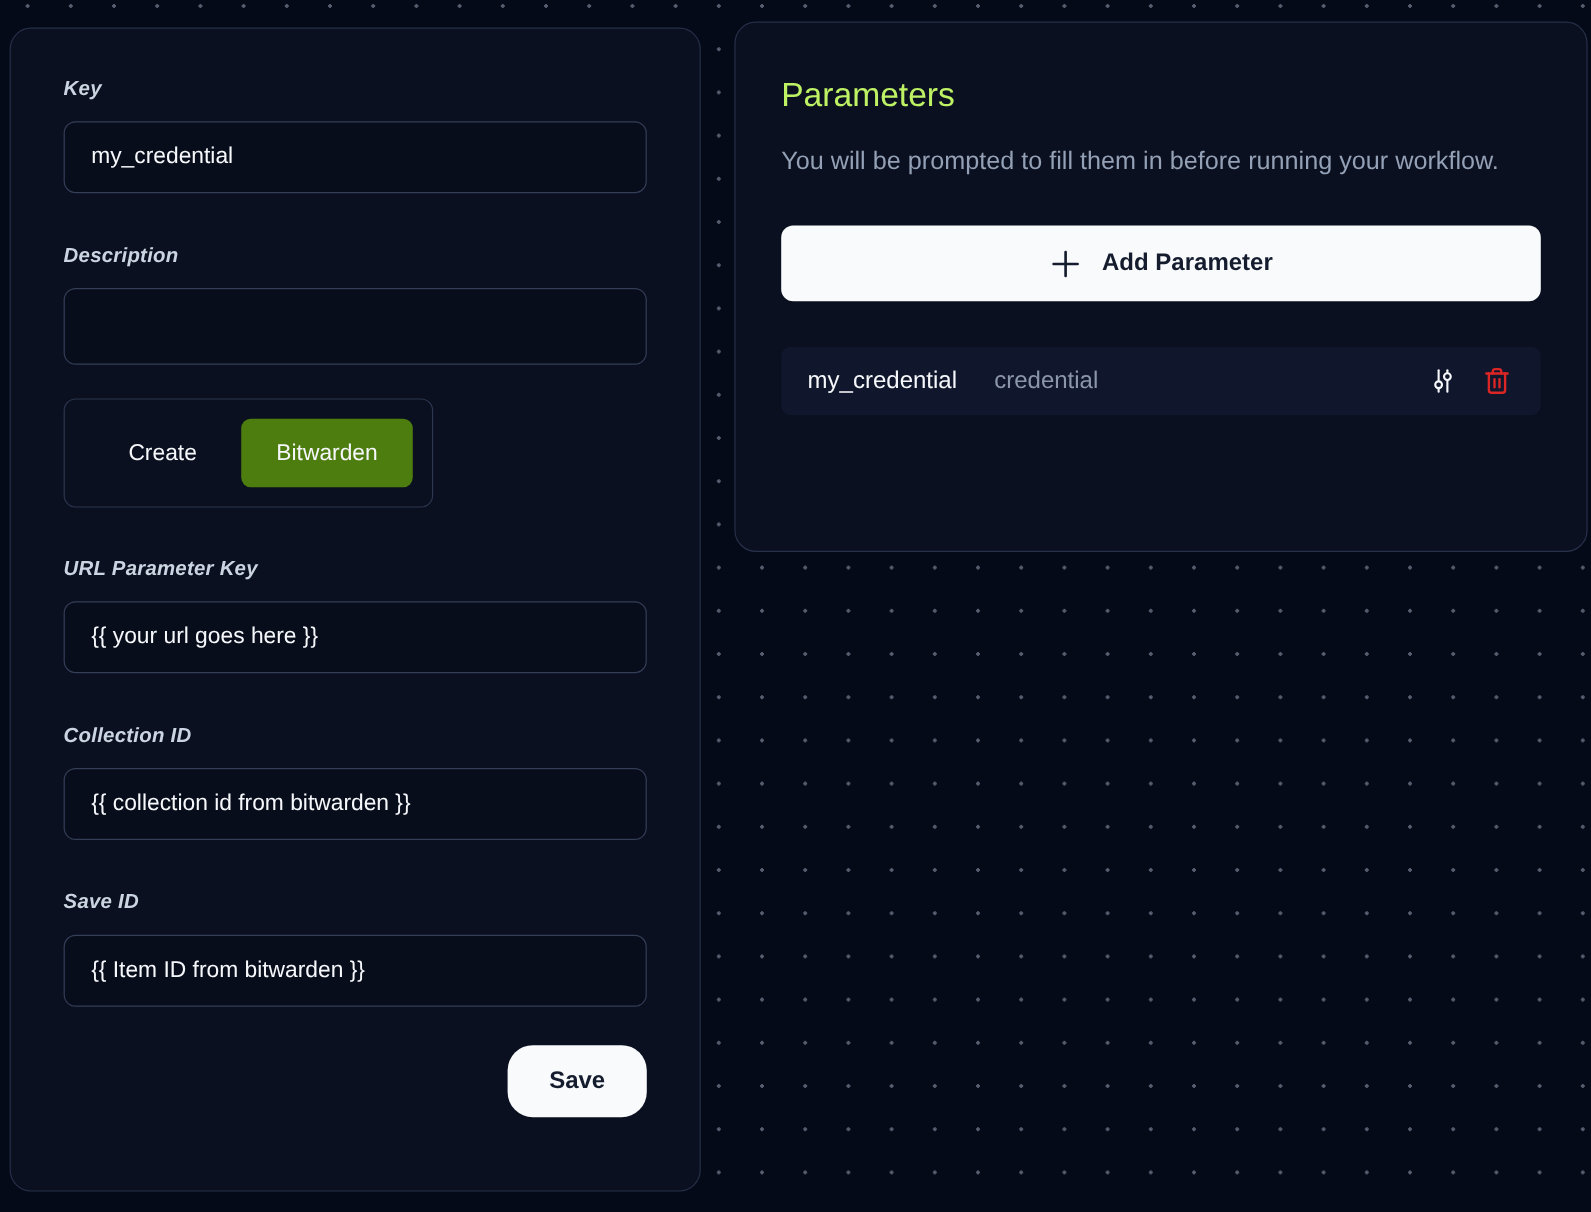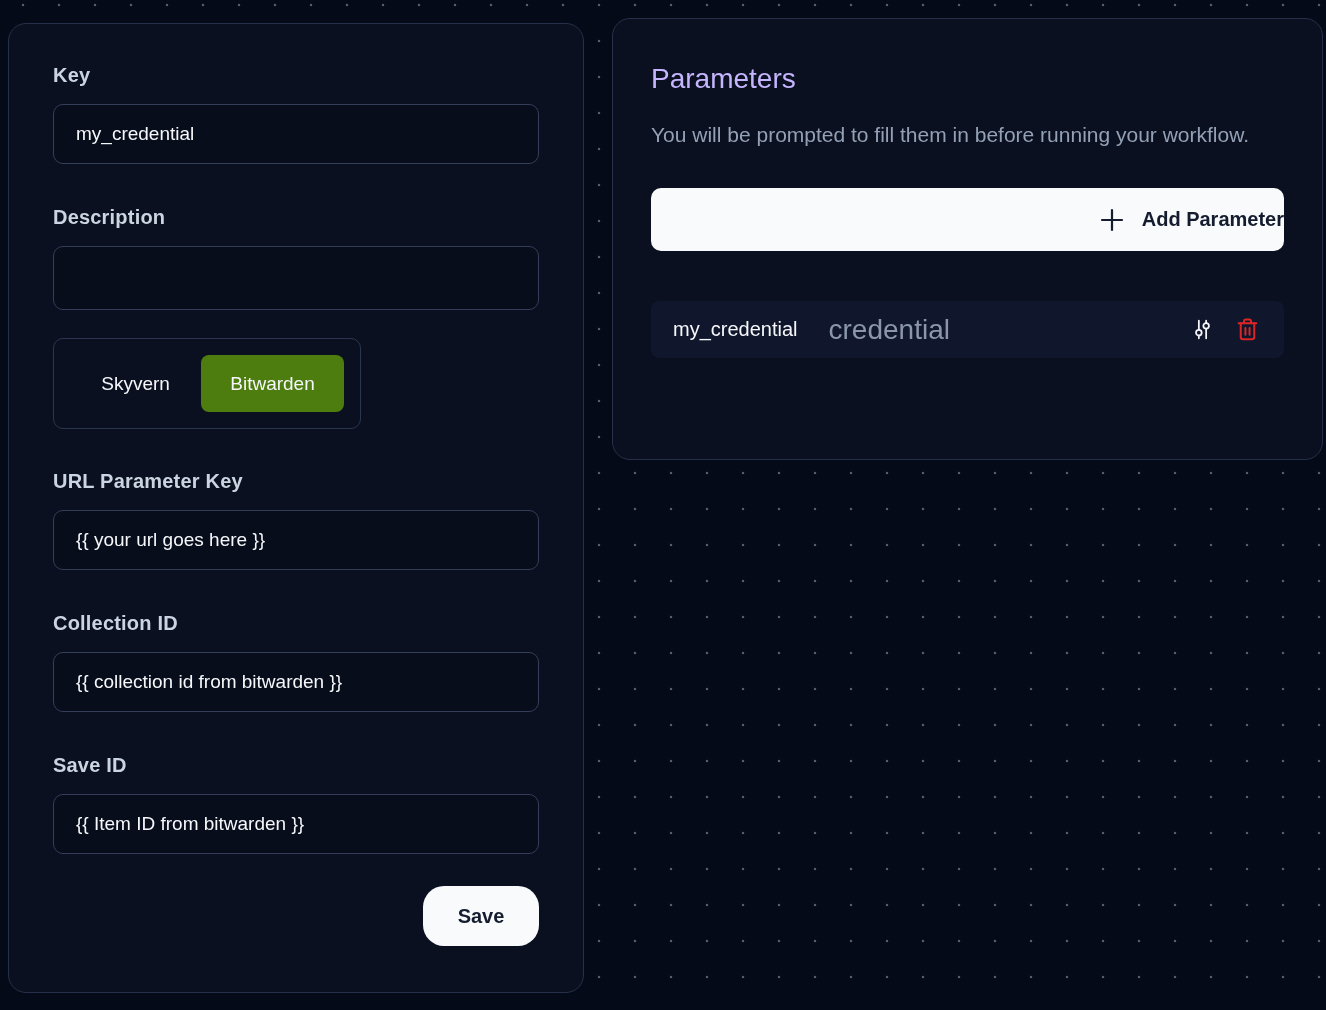--- a/index.html
+++ b/index.html
@@ -27,25 +27,26 @@
     padding: 40px 44px;
   }
   .right-card {
     left: 612px; top: 18px;
     width: 711px; height: 442px;
     padding: 44px 38px 38px 38px;
   }
 
   .field-label {
     display: block;
-    font-size: 20px;
+    font-size: 17px;
     font-weight: 600;
     letter-spacing: 0.2px;
     color: #cbd5e1;
     margin-bottom: 17px;
+    font-style: italic;
   }
   .text-input {
     display: block;
     width: 100%;
     height: 60px;
     background: #070d1b;
     border: 1px solid #343e58;
     border-radius: 10px;
     padding: 0 22px;
     font-family: "Liberation Sans", sans-serif;
@@ -94,52 +95,51 @@
     cursor: pointer;
     display: flex;
     align-items: center;
     justify-content: center;
   }
   .save-btn { width: 116px; height: 60px; border-radius: 21px; }
 
   .panel-title {
     font-size: 28px;
     font-weight: 500;
-    color: #c4b5fd;
+    color: #bef264;
     margin-bottom: 18px;
   }
   .panel-subtitle {
     font-size: 21px;
     line-height: 43px;
     color: #93a0b5;
     margin-bottom: 32px;
   }
   .panel-subtitle span { display: block; }
   .panel-subtitle .line2 { display: inline; }
 
   .add-param-btn {
     width: 100%;
     height: 63px;
     border-radius: 10px;
     gap: 16px;
-    margin-bottom: 50px;
-    justify-content: flex-end;
+    margin-bottom: 38px;
   }
   .plus-icon { display: flex; align-items: center; }
 
   .param-row {
     height: 57px;
     background: #10162b;
     border-radius: 8px;
     display: flex;
     align-items: center;
     padding: 0 24px 0 22px;
   }
   .param-key { font-size: 20px; font-weight: 500; color: #f5f7fa; }
-  .param-type { font-size: 28px; font-weight: 400; color: #8b96ab; margin-left: 31px; }
+  .param-type { font-size: 20px; font-weight: 400; color: #8b96ab; margin-left: 31px; }
   .param-spacer { flex: 1; }
   .icon-btn {
     background: none;
     border: none;
     padding: 0;
     cursor: pointer;
     display: flex;
     align-items: center;
     justify-content: center;
   }
@@ -154,21 +154,21 @@
     <label class="field-label">Key</label>
     <input class="text-input" type="text" readonly="" value="my_credential" style="">
   </div>
 
   <div class="field compact">
     <label class="field-label">Description</label>
     <input class="text-input tall" type="text" readonly="" value="" style="">
   </div>
 
   <div class="toggle-group">
-    <button class="toggle-option unselected">Skyvern</button>
+    <button class="toggle-option unselected">Create</button>
     <button class="toggle-option selected">Bitwarden</button>
   </div>
 
   <div class="field">
     <label class="field-label">URL Parameter Key</label>
     <input class="text-input" type="text" readonly="" value="{{ your url goes here }}" style="">
   </div>
 
   <div class="field">
     <label class="field-label">Collection ID</label>

